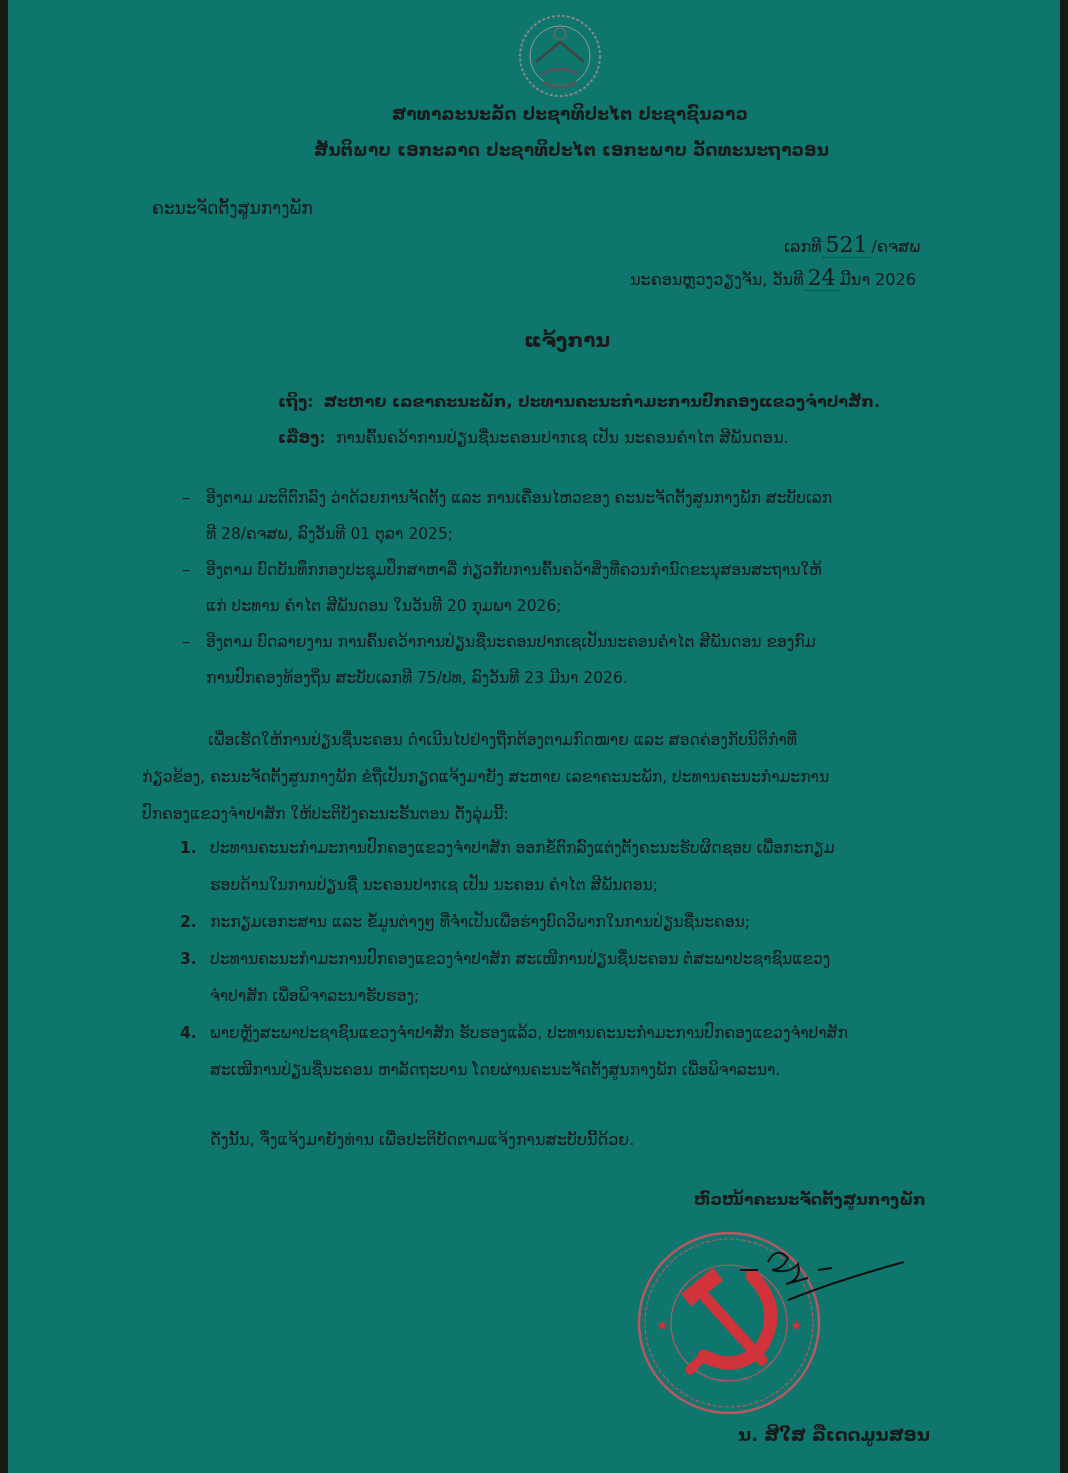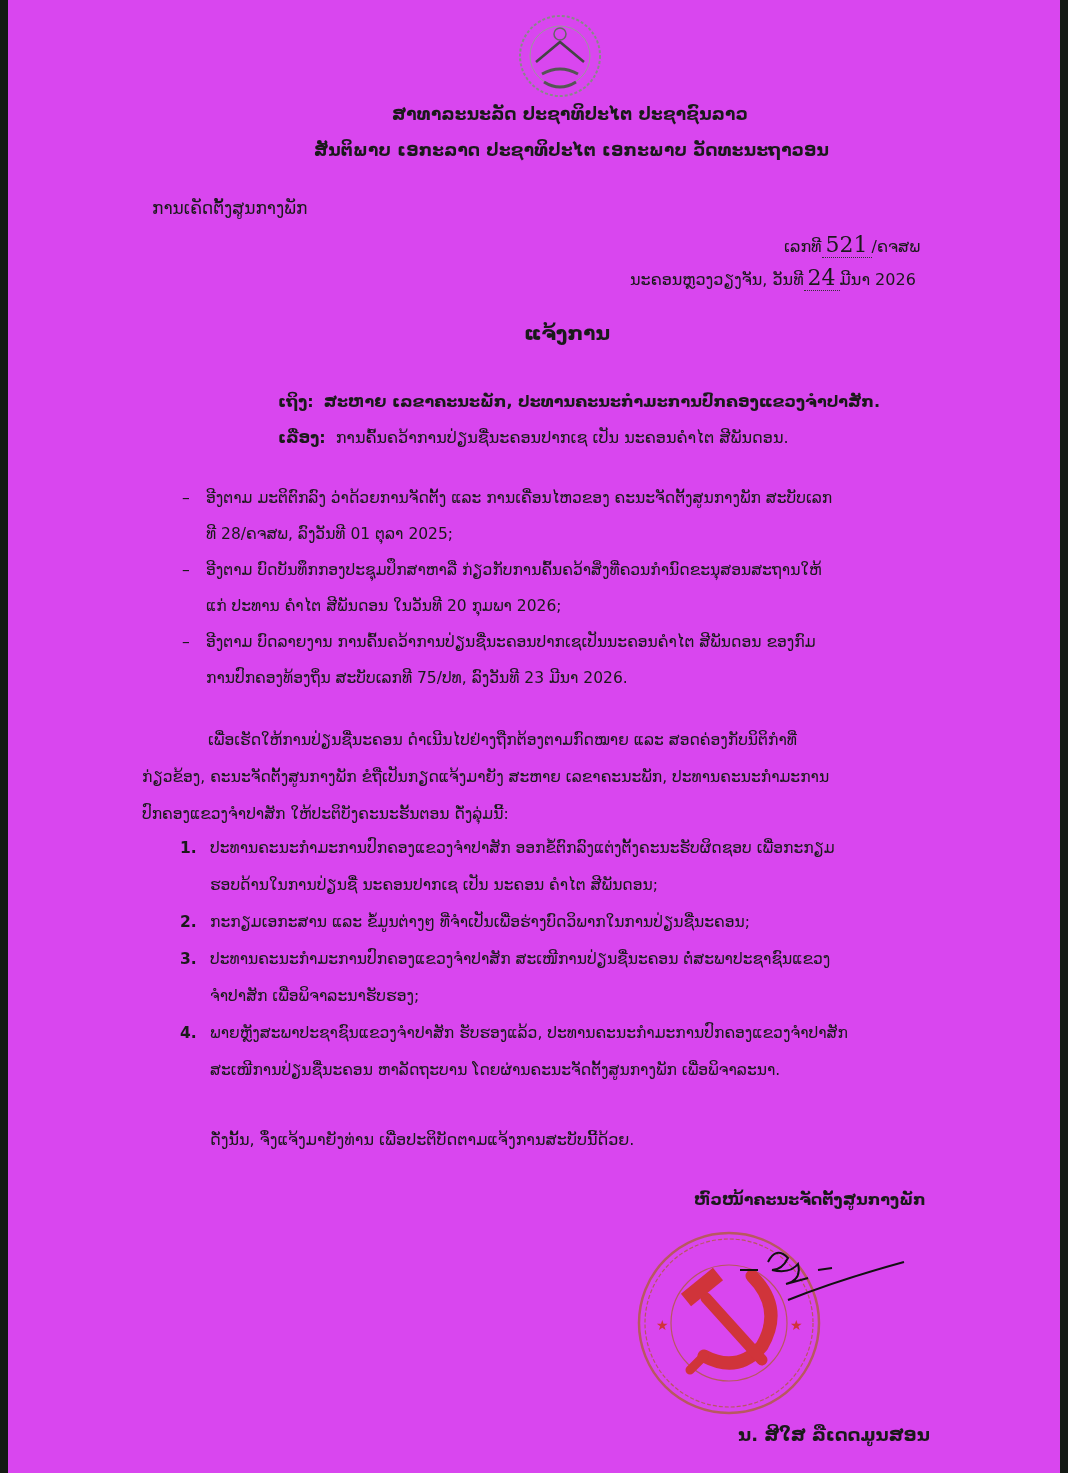--- a/index.html
+++ b/index.html
@@ -4,36 +4,36 @@
 <style>
   html, body { margin: 0; padding: 0; }
   body {
     width: 1068px; height: 1473px; overflow: hidden;
     background: #141a14;
     font-family: "DejaVu Sans", "Liberation Sans", sans-serif;
     color: #1a1a1a;
   }
   .page {
     position: absolute; left: 8px; top: 0; width: 1052px; height: 1473px;
-    background: #d946ef;
+    background: #0f766e;
   }
   .abs { position: absolute; white-space: nowrap; }
   .emblem {
     position: absolute; left: 506px; top: 12px; width: 92px; height: 88px;
   }
   .hdr1 { left: 384px; top: 104px; font-size: 17px; font-weight: bold; letter-spacing: 0.2px; }
   .hdr2 { left: 306px; top: 140px; font-size: 17px; font-weight: bold; letter-spacing: 0.2px; text-align: right; }
   .org  { left: 144px; top: 198px; font-size: 17px; }
   .refno { left: 776px; top: 232px; font-size: 16px; }
   .refno .hand, .dateline .hand {
     font-family: "DejaVu Serif", serif; font-size: 22px;
     border-bottom: 1px dotted #333; padding: 0 4px;
   }
   .dateline { left: 622px; top: 265px; font-size: 16px; }
-  .title { left: 516px; top: 321px; font-size: 20px; font-weight: bold; }
+  .title { left: 516px; top: 328px; font-size: 20px; font-weight: bold; }
   .to { left: 270px; top: 392px; font-size: 16px; font-weight: bold; }
   .subject { left: 270px; top: 428px; font-size: 16px; }
   .subject .lbl, .to .lbl { font-weight: bold; margin-right: 10px; }
   .dash { position: absolute; left: 0; }
   .refs { position: absolute; left: 168px; top: 480px; width: 820px; }
   .ref-item { position: relative; padding-left: 30px; line-height: 36px; font-size: 15.5px; margin-bottom: 0; }
   .ref-item .dash { left: 6px; }
   .para { position: absolute; left: 134px; top: 722px; width: 850px; font-size: 15.5px; line-height: 37px; text-indent: 66px; }
   .steps { position: absolute; left: 172px; top: 830px; width: 810px; }
   .step { position: relative; padding-left: 30px; font-size: 15.5px; line-height: 37px; }
@@ -54,21 +54,21 @@
     <circle cx="46" cy="44" r="30" fill="none" stroke="#999" stroke-width="1"></circle>
     <path d="M22 50 L46 30 L70 50" fill="none" stroke="#444" stroke-width="2.5"></path>
     <path d="M28 62 Q46 52 64 62" fill="none" stroke="#555" stroke-width="3"></path>
     <path d="M30 70 Q46 80 62 70" fill="none" stroke="#555" stroke-width="3"></path>
     <circle cx="46" cy="22" r="6" fill="none" stroke="#666" stroke-width="1.5"></circle>
   </svg>
 
   <div class="abs hdr1">ສາທາລະນະລັດ ປະຊາທິປະໄຕ ປະຊາຊົນລາວ</div>
   <div class="abs hdr2">ສັນຕິພາບ ເອກະລາດ ປະຊາທິປະໄຕ ເອກະພາບ ວັດທະນະຖາວອນ</div>
 
-  <div class="abs org">ການເຄັດຕັ້ງສູນກາງພັກ</div>
+  <div class="abs org">ຄະນະຈັດຕັ້ງສູນກາງພັກ</div>
 
   <div class="abs refno">
     <span>ເລກທີ</span><span class="hand">521</span><span>/ຄຈສພ</span>
   </div>
 
   <div class="abs dateline">
     <span>ນະຄອນຫຼວງວຽງຈັນ, ວັນທີ</span><span class="hand">24</span><span>ມີນາ 2026</span>
   </div>
 
   <div class="abs title">ແຈ້ງການ</div>

